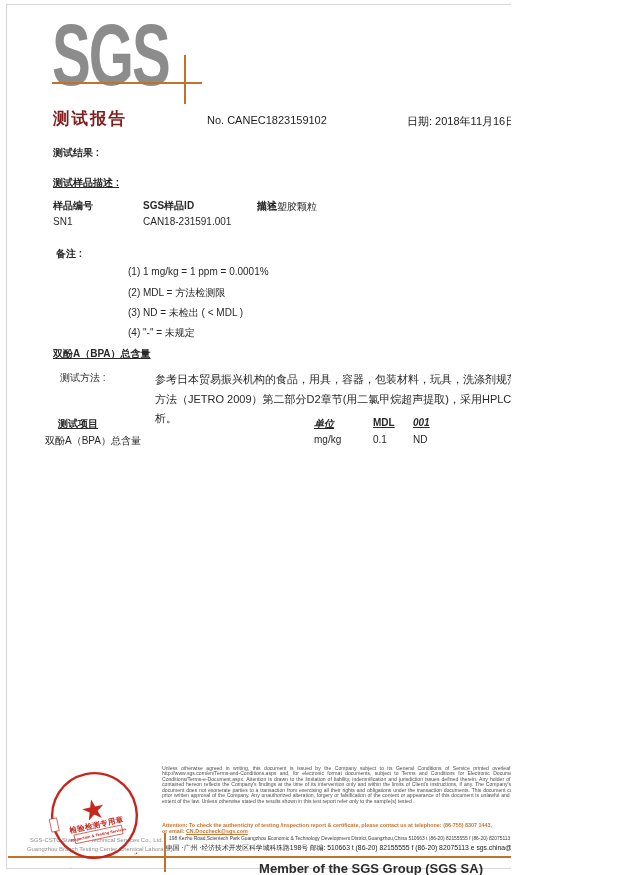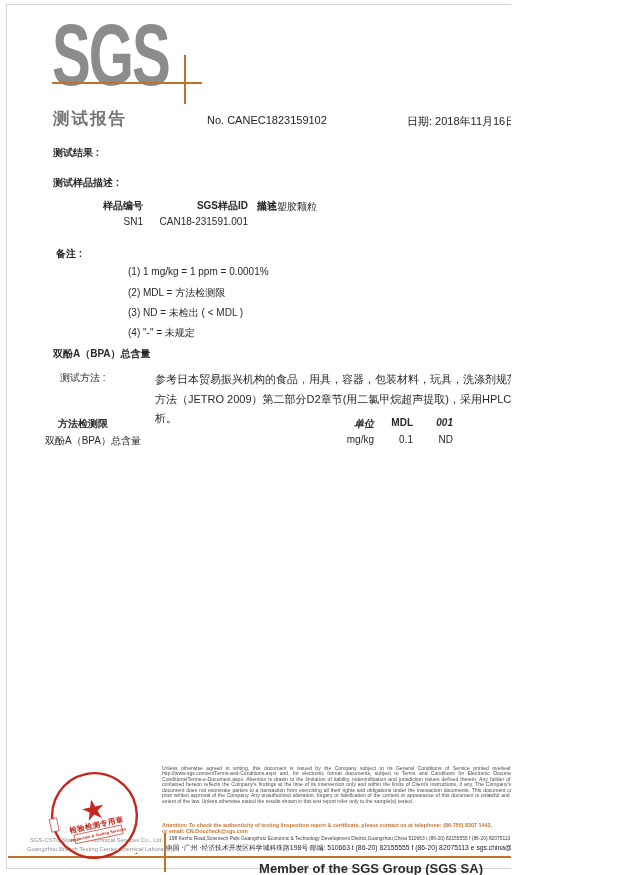--- a/index.html
+++ b/index.html
@@ -2,32 +2,32 @@
 <html lang="zh"><head>
 <meta charset="utf-8">
 <style>
   *{margin:0;padding:0;box-sizing:border-box}
   html,body{background:#ffffff}
   body{font-family:"Liberation Sans","DejaVu Sans",sans-serif;color:#2e2e2e}
   .page{position:relative;width:511px;height:875px;background:#fff;overflow:hidden}
   .page-border{position:absolute;left:6px;top:4px;width:607px;height:865px;border:1px solid #d6d6d6;pointer-events:none}
   .abs{position:absolute}
   .b{font-weight:bold}
-  .u{}
+  .u{text-decoration:underline}
   .i{font-style:italic}
   .txt{font-size:10px;color:#282828;white-space:nowrap}
-  .center{text-align:right}
+  .center{text-align:left}
 
   
   .logo-text{position:absolute;left:52px;top:20px;font-size:88px;line-height:70px;font-weight:bold;color:#8c8c8c;letter-spacing:-3px;transform:scaleX(0.66);transform-origin:left center}
   .hline{position:absolute;left:52px;top:82px;width:150px;height:2px;background:#c0722a}
   .vline{position:absolute;left:184px;top:55px;width:2px;height:49px;background:#c0722a}
 
   
-  .report-title{position:absolute;left:53px;top:108px;font-size:16.5px;font-weight:bold;letter-spacing:2px;color:#737373;white-space:nowrap}
+  .report-title{position:absolute;left:53px;top:108px;font-size:16.5px;font-weight:bold;letter-spacing:2px;color:#7f1d1d;white-space:nowrap}
   .hdr{position:absolute;top:114px;font-size:11px;font-weight:normal;color:#1d1d1d;white-space:nowrap}
 
   
   .method-text{position:absolute;left:155px;top:370px;width:430px;font-size:11px;line-height:19.5px;color:#282828}
 
   
   .legal{position:absolute;left:162px;top:766px;width:446px;font-size:5.1px;line-height:5.45px;color:#4d4d4d;text-align:justify}
   .attention{position:absolute;left:162px;top:822px;width:446px;font-size:5.4px;line-height:6px;font-weight:bold;color:#c87433}
   .addr1{position:absolute;left:169px;top:836px;width:440px;font-size:4.9px;color:#3c3c3c;white-space:nowrap}
   .addr2{position:absolute;left:166px;top:843px;width:442px;font-size:6.8px;color:#222;white-space:nowrap}
@@ -73,21 +73,21 @@
   <div class="abs txt b" style="left:56px;top:247px">备注 :</div>
   <div class="abs txt" style="left:128px;top:266px">(1) 1 mg/kg = 1 ppm = 0.0001%</div>
   <div class="abs txt" style="left:128px;top:286px">(2) MDL = 方法检测限</div>
   <div class="abs txt" style="left:128px;top:306px">(3) ND = 未检出 ( &lt; MDL )</div>
   <div class="abs txt" style="left:128px;top:326px">(4) "-" = 未规定</div>
 
   <div class="abs txt b u" style="left:53px;top:347px">双酚A（BPA）总含量</div>
   <div class="abs txt" style="left:60px;top:371px">测试方法 :</div>
   <div class="method-text">参考日本贸易振兴机构的食品，用具，容器，包装材料，玩具，洗涤剂规范、标准和检测方法（JETRO 2009）第二部分D2章节(用二氯甲烷超声提取)，采用HPLC-MS进行分析。</div>
 
-  <div class="abs txt b u" style="left:58px;top:417px">方法检测限</div>
+  <div class="abs txt b u" style="left:58px;top:417px">测试项目</div>
   <div class="abs txt b u i center" style="left:314px;top:417px;width:60px">单位</div>
   <div class="abs txt b u center" style="left:373px;top:417px;width:40px">MDL</div>
   <div class="abs txt b u i center" style="left:413px;top:417px;width:40px">001</div>
 
   <div class="abs txt" style="left:45px;top:434px">双酚A（BPA）总含量</div>
   <div class="abs txt center" style="left:314px;top:434px;width:60px">mg/kg</div>
   <div class="abs txt center" style="left:373px;top:434px;width:40px">0.1</div>
   <div class="abs txt center" style="left:413px;top:434px;width:40px">ND</div>
 
   <div class="company" style="left:30px;top:837px">SGS-CSTC Standards Technical Services Co., Ltd.</div>

